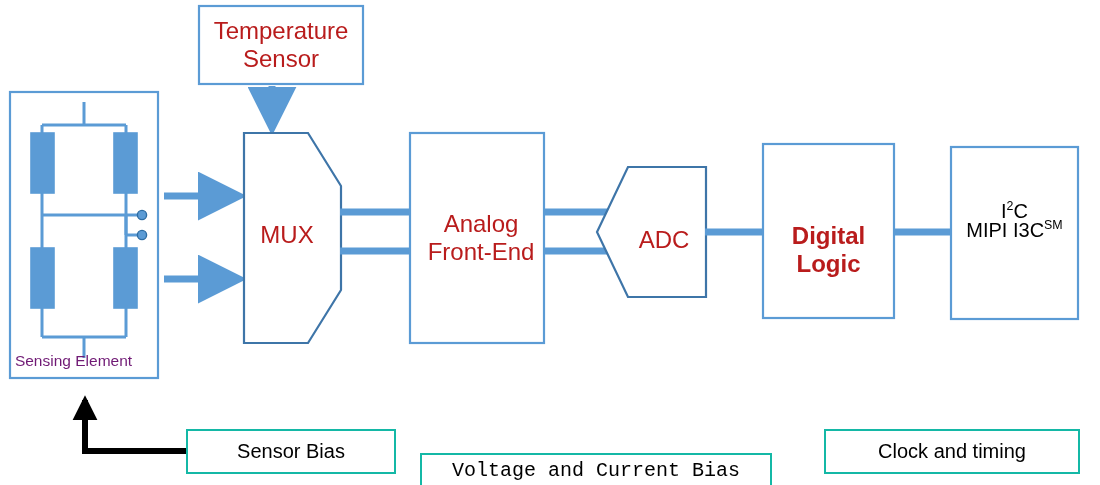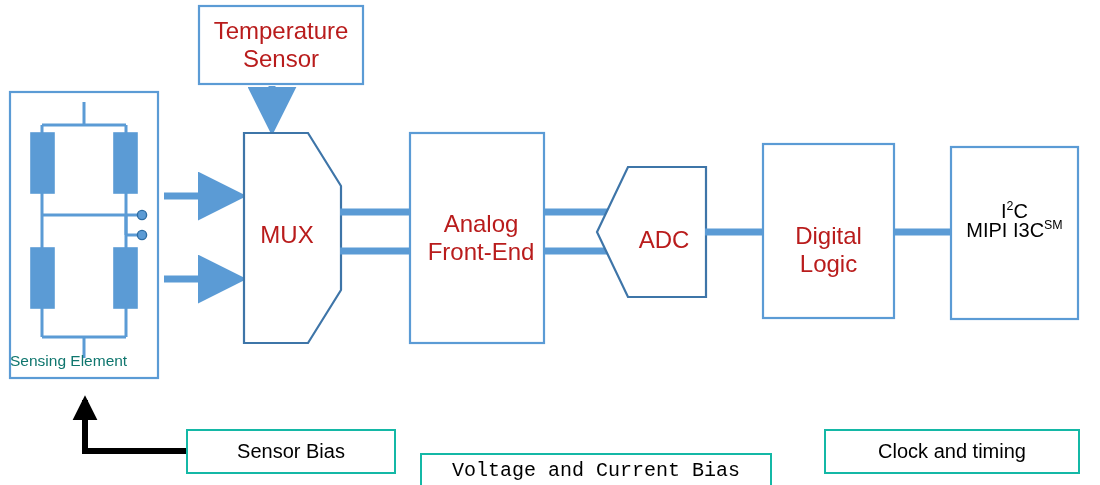--- a/index.html
+++ b/index.html
@@ -31,21 +31,22 @@
     justify-content: center;
     text-align: center;
     color: #b91c1c;
     font-size: 24px;
     line-height: 1.18;
     white-space: pre-line;
     pointer-events: none;
   }
   .sens-label {
     position: absolute;
-    color: #0f766e;
+    text-align: center;
+    color: #701a75;
     font-size: 15.5px;
     width: 127px;
     left: 10px;
     top: 352px;
   }
   .bias-label {
     position: absolute;
     display: flex;
     align-items: center;
     justify-content: center;
@@ -163,21 +164,21 @@
   <div class="blk-label" style="left:199px; top:6px; width:164px; height:78px;">Temperature
 Sensor</div>
 
   <div class="blk-label" style="left:244px; top:133px; width:86px; height:204px;">MUX</div>
 
   <div class="blk-label" style="left:426px; top:133px; width:110px; height:210px;">Analog
 Front-End</div>
 
   <div class="blk-label" style="left:622px; top:167px; width:84px; height:146px;">ADC</div>
 
-  <div class="blk-label" style="left:763px; top:144px; width:131px; height:212px;">Digital
+  <div class="blk-label" style="left:763px; top:144px; width:131px; height:212px;font-weight:bold;">Digital
 Logic</div>
 
   <div class="sens-label">Sensing Element</div>
 
   <div style="position:absolute; left:951px; top:147px; width:127px; height:172px;">
     <div class="iface-line" style="top:14px;margin-top:39px;"><span>I</span><sup>2</sup><span>C</span></div>
 
     <div class="iface-line" style="top:72px;"><span>MIPI I3C</span><sup>SM</sup><span></span></div>
 
   </div>

